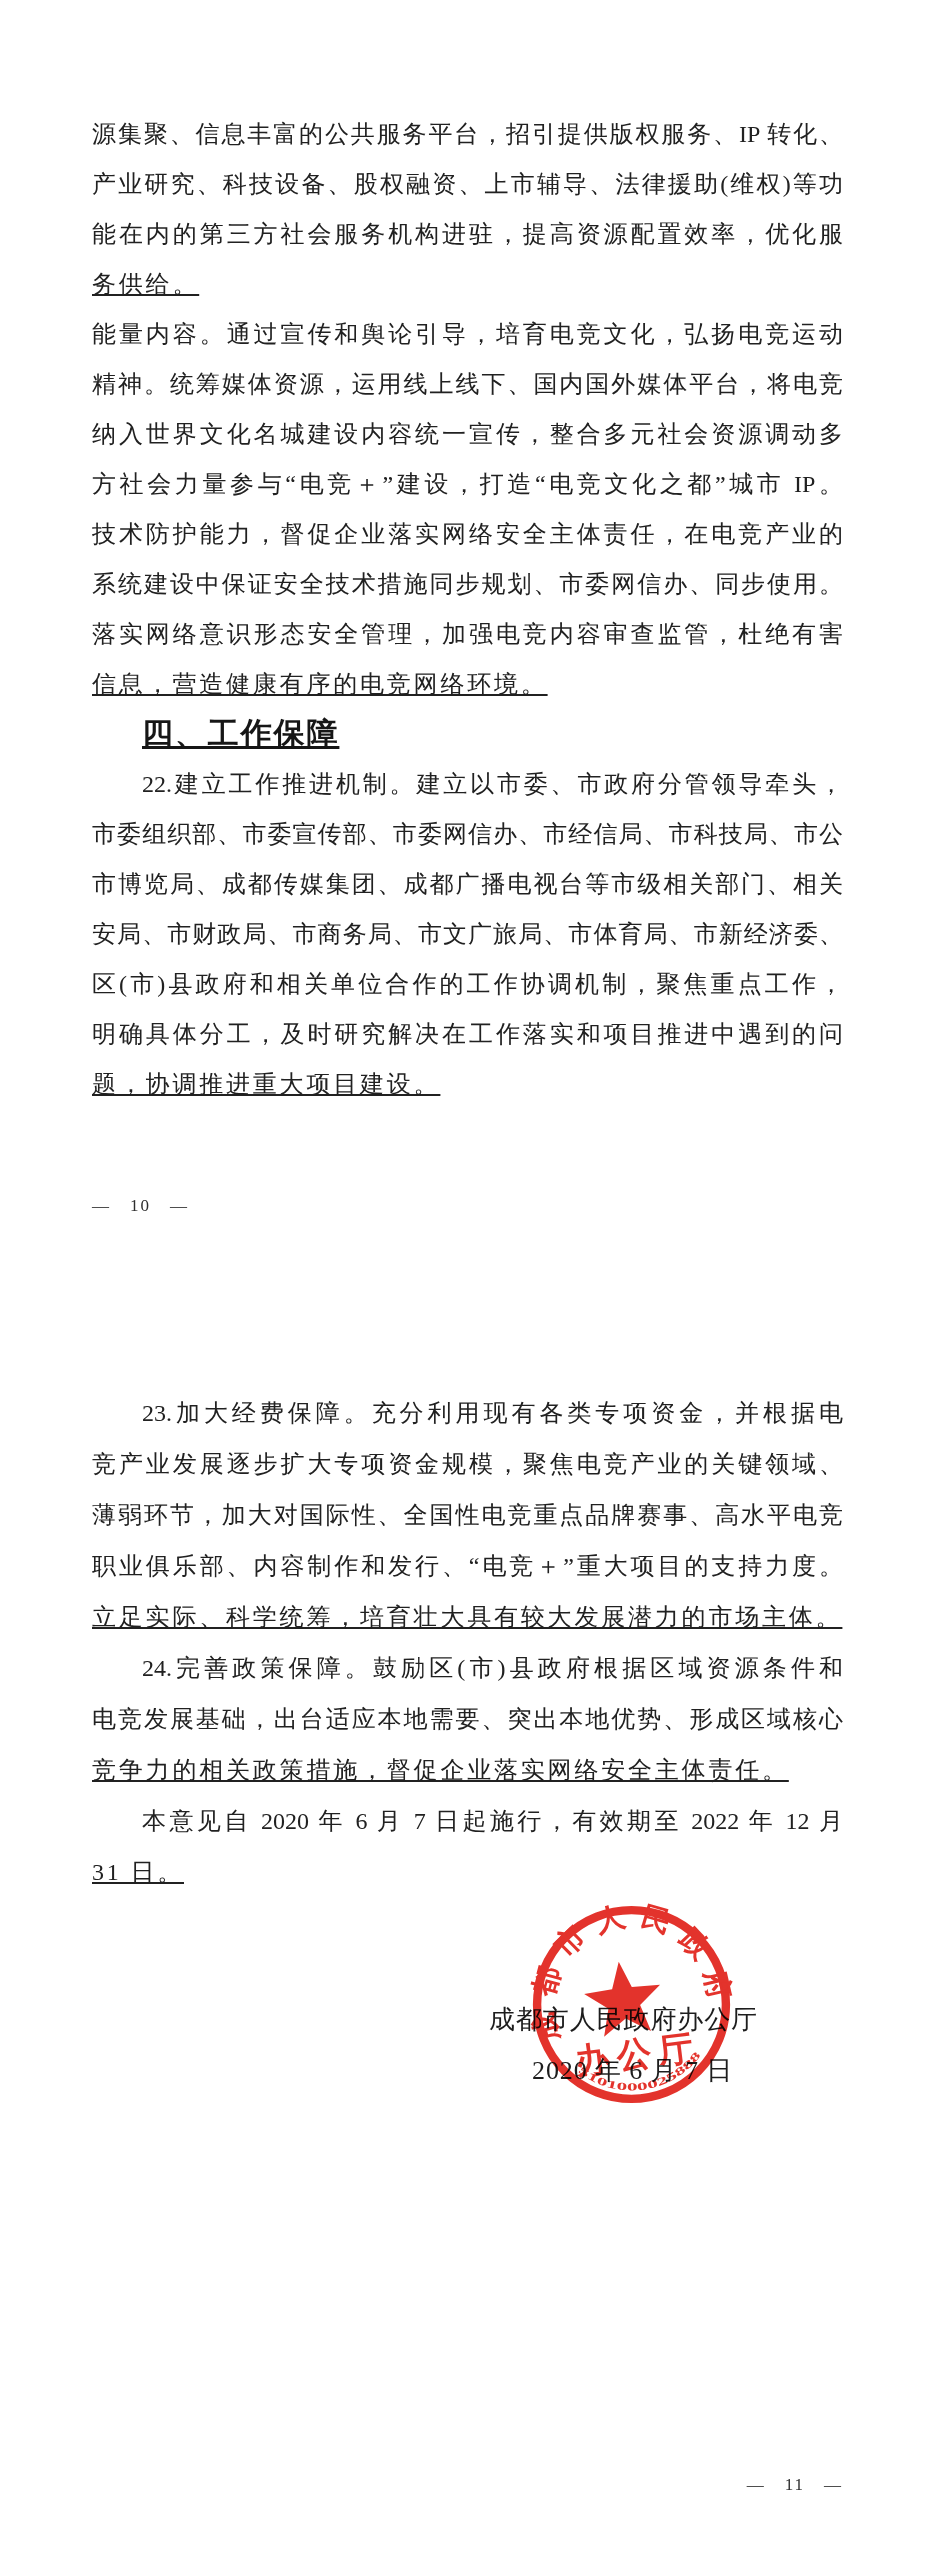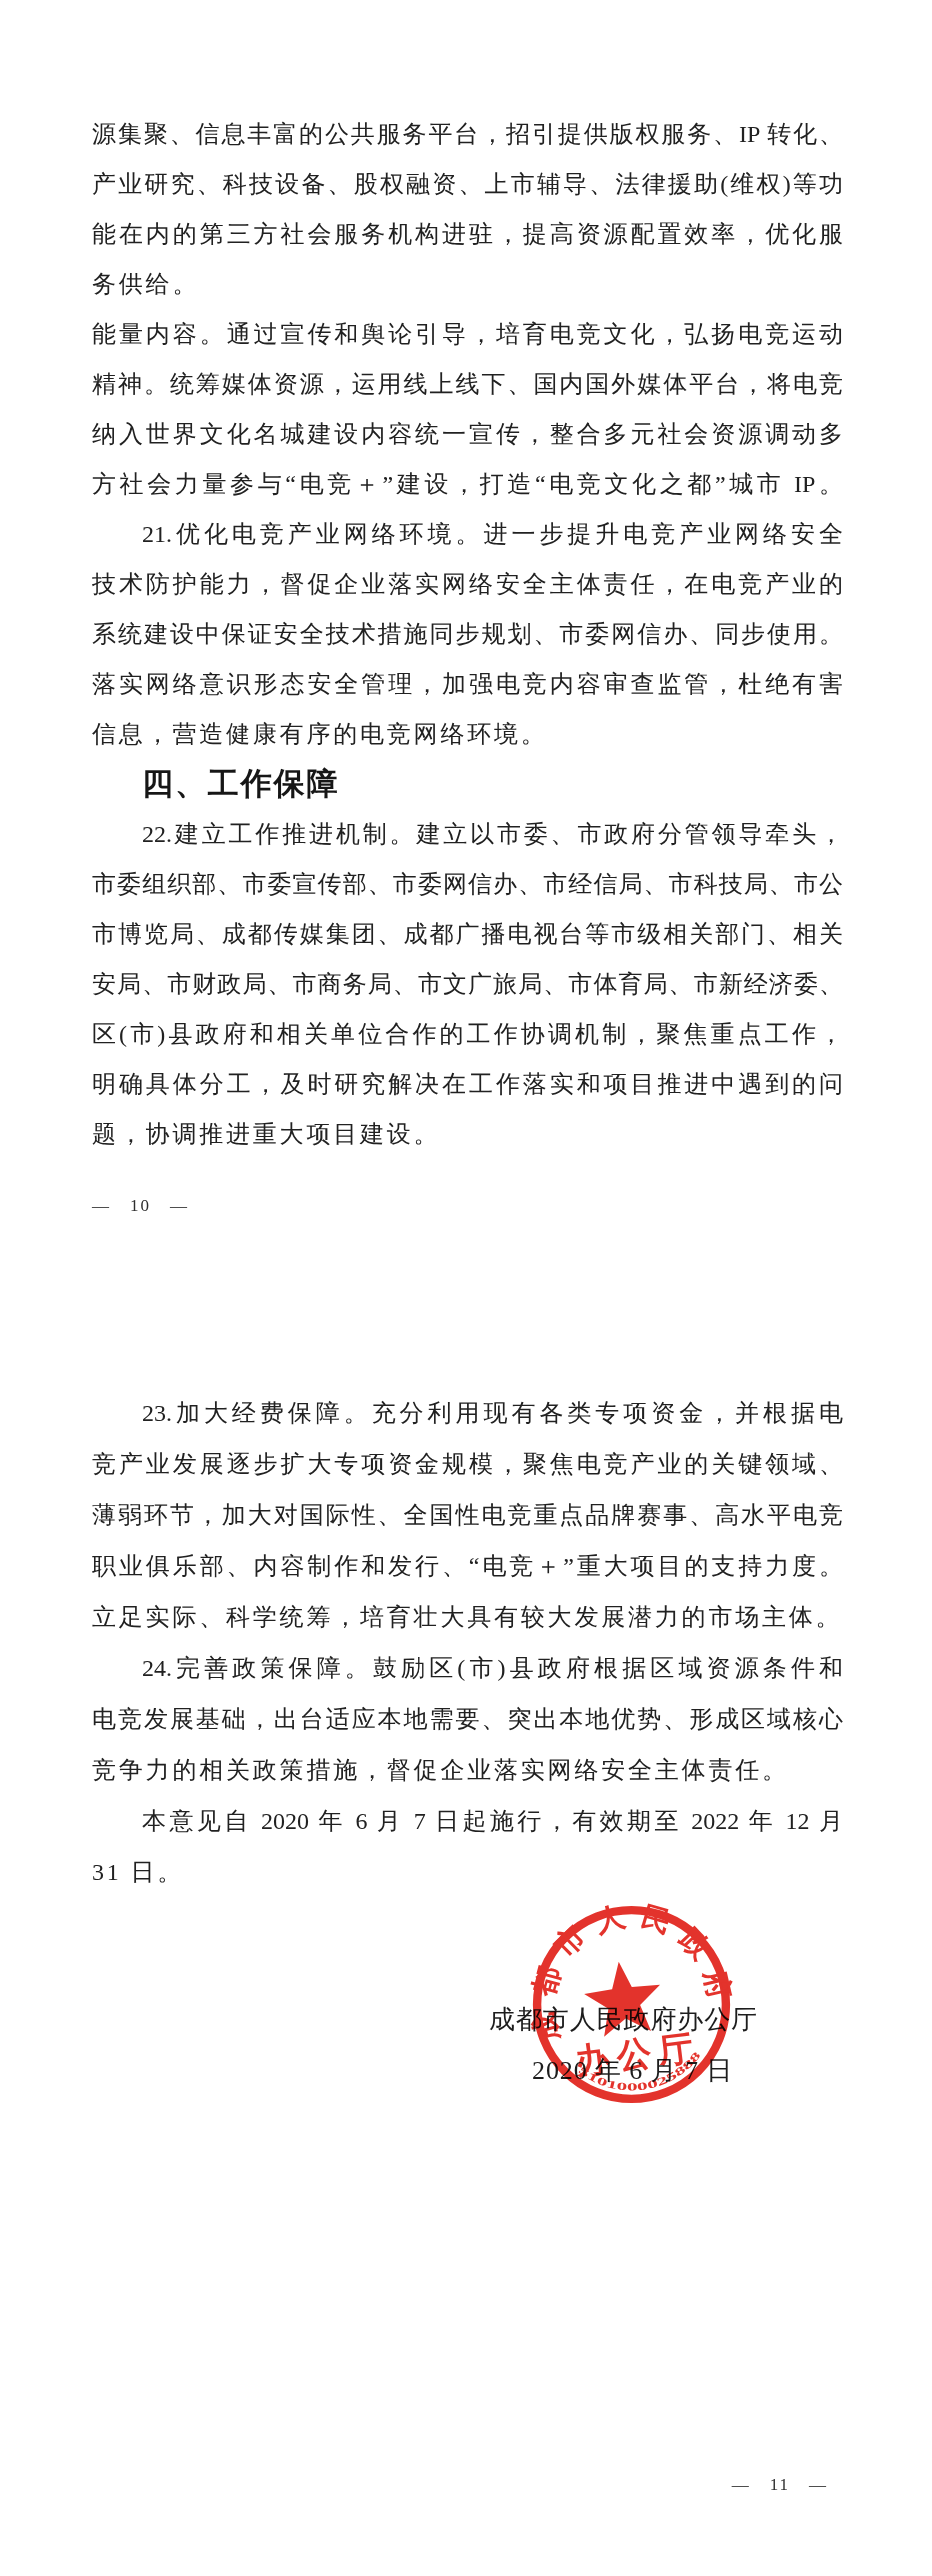--- a/index.html
+++ b/index.html
@@ -21,38 +21,38 @@
     font-size:24px;
     white-space:nowrap;
     text-align:left;
   }
   .line.j{
     white-space:normal;
     text-align:justify;
     text-align-last:justify;
     text-justify:inter-character;
   }
-  .line.nj{letter-spacing:2.8px;}
+  .line.nj{letter-spacing:2.8px;text-decoration:underline;}
   .line.ind{text-indent:50px;}
   .line.hd{
     font-family:"Liberation Sans","DejaVu Sans",sans-serif;
     font-weight:700;
     font-size:31px;
     letter-spacing:1.9px;
     color:#161616;
   }
   .footer{
     position:absolute;
     font-size:17px;
     color:#2e2e2e;
     letter-spacing:1.9px;
     word-spacing:13px;
   }
   #footer-p10{left:92px;top:1196px;}
-  #footer-p11{left:77px;top:2475px;width:751px;text-align:right;}
+  #footer-p11{left:92px;top:2475px;width:751px;text-align:right;}
   .sig-agency{
     position:absolute;left:489px;top:2002px;
     font-size:26px;letter-spacing:0.9px;color:#1d1d1d;
     white-space:nowrap;
   }
   .sig-date{
     position:absolute;left:532px;top:2053px;
     font-size:26px;letter-spacing:0.9px;color:#1d1d1d;
     white-space:nowrap;
   }
@@ -71,21 +71,20 @@
 
   <div class="textblock" id="block-p10">
       <div class="line j">源集聚、信息丰富的公共服务平台，招引提供版权服务、IP 转化、</div>
       <div class="line j">产业研究、科技设备、股权融资、上市辅导、法律援助(维权)等功</div>
       <div class="line j">能在内的第三方社会服务机构进驻，提高资源配置效率，优化服</div>
       <div class="line nj">务供给。</div>
       <div class="line j">能量内容。通过宣传和舆论引导，培育电竞文化，弘扬电竞运动</div>
       <div class="line j">精神。统筹媒体资源，运用线上线下、国内国外媒体平台，将电竞</div>
       <div class="line j">纳入世界文化名城建设内容统一宣传，整合多元社会资源调动多</div>
       <div class="line j">方社会力量参与“电竞＋”建设，打造“电竞文化之都”城市 IP。</div>
-      <div class="line j ind">21.优化电竞产业网络环境。进一步提升电竞产业网络安全</div>
       <div class="line j">技术防护能力，督促企业落实网络安全主体责任，在电竞产业的</div>
       <div class="line j">系统建设中保证安全技术措施同步规划、市委网信办、同步使用。</div>
       <div class="line j">落实网络意识形态安全管理，加强电竞内容审查监管，杜绝有害</div>
       <div class="line nj">信息，营造健康有序的电竞网络环境。</div>
       <div class="line nj ind hd">四、工作保障</div>
       <div class="line j ind">22.建立工作推进机制。建立以市委、市政府分管领导牵头，</div>
       <div class="line j">市委组织部、市委宣传部、市委网信办、市经信局、市科技局、市公</div>
       <div class="line j">市博览局、成都传媒集团、成都广播电视台等市级相关部门、相关</div>
       <div class="line j">安局、市财政局、市商务局、市文广旅局、市体育局、市新经济委、</div>
       <div class="line j">区(市)县政府和相关单位合作的工作协调机制，聚焦重点工作，</div>

